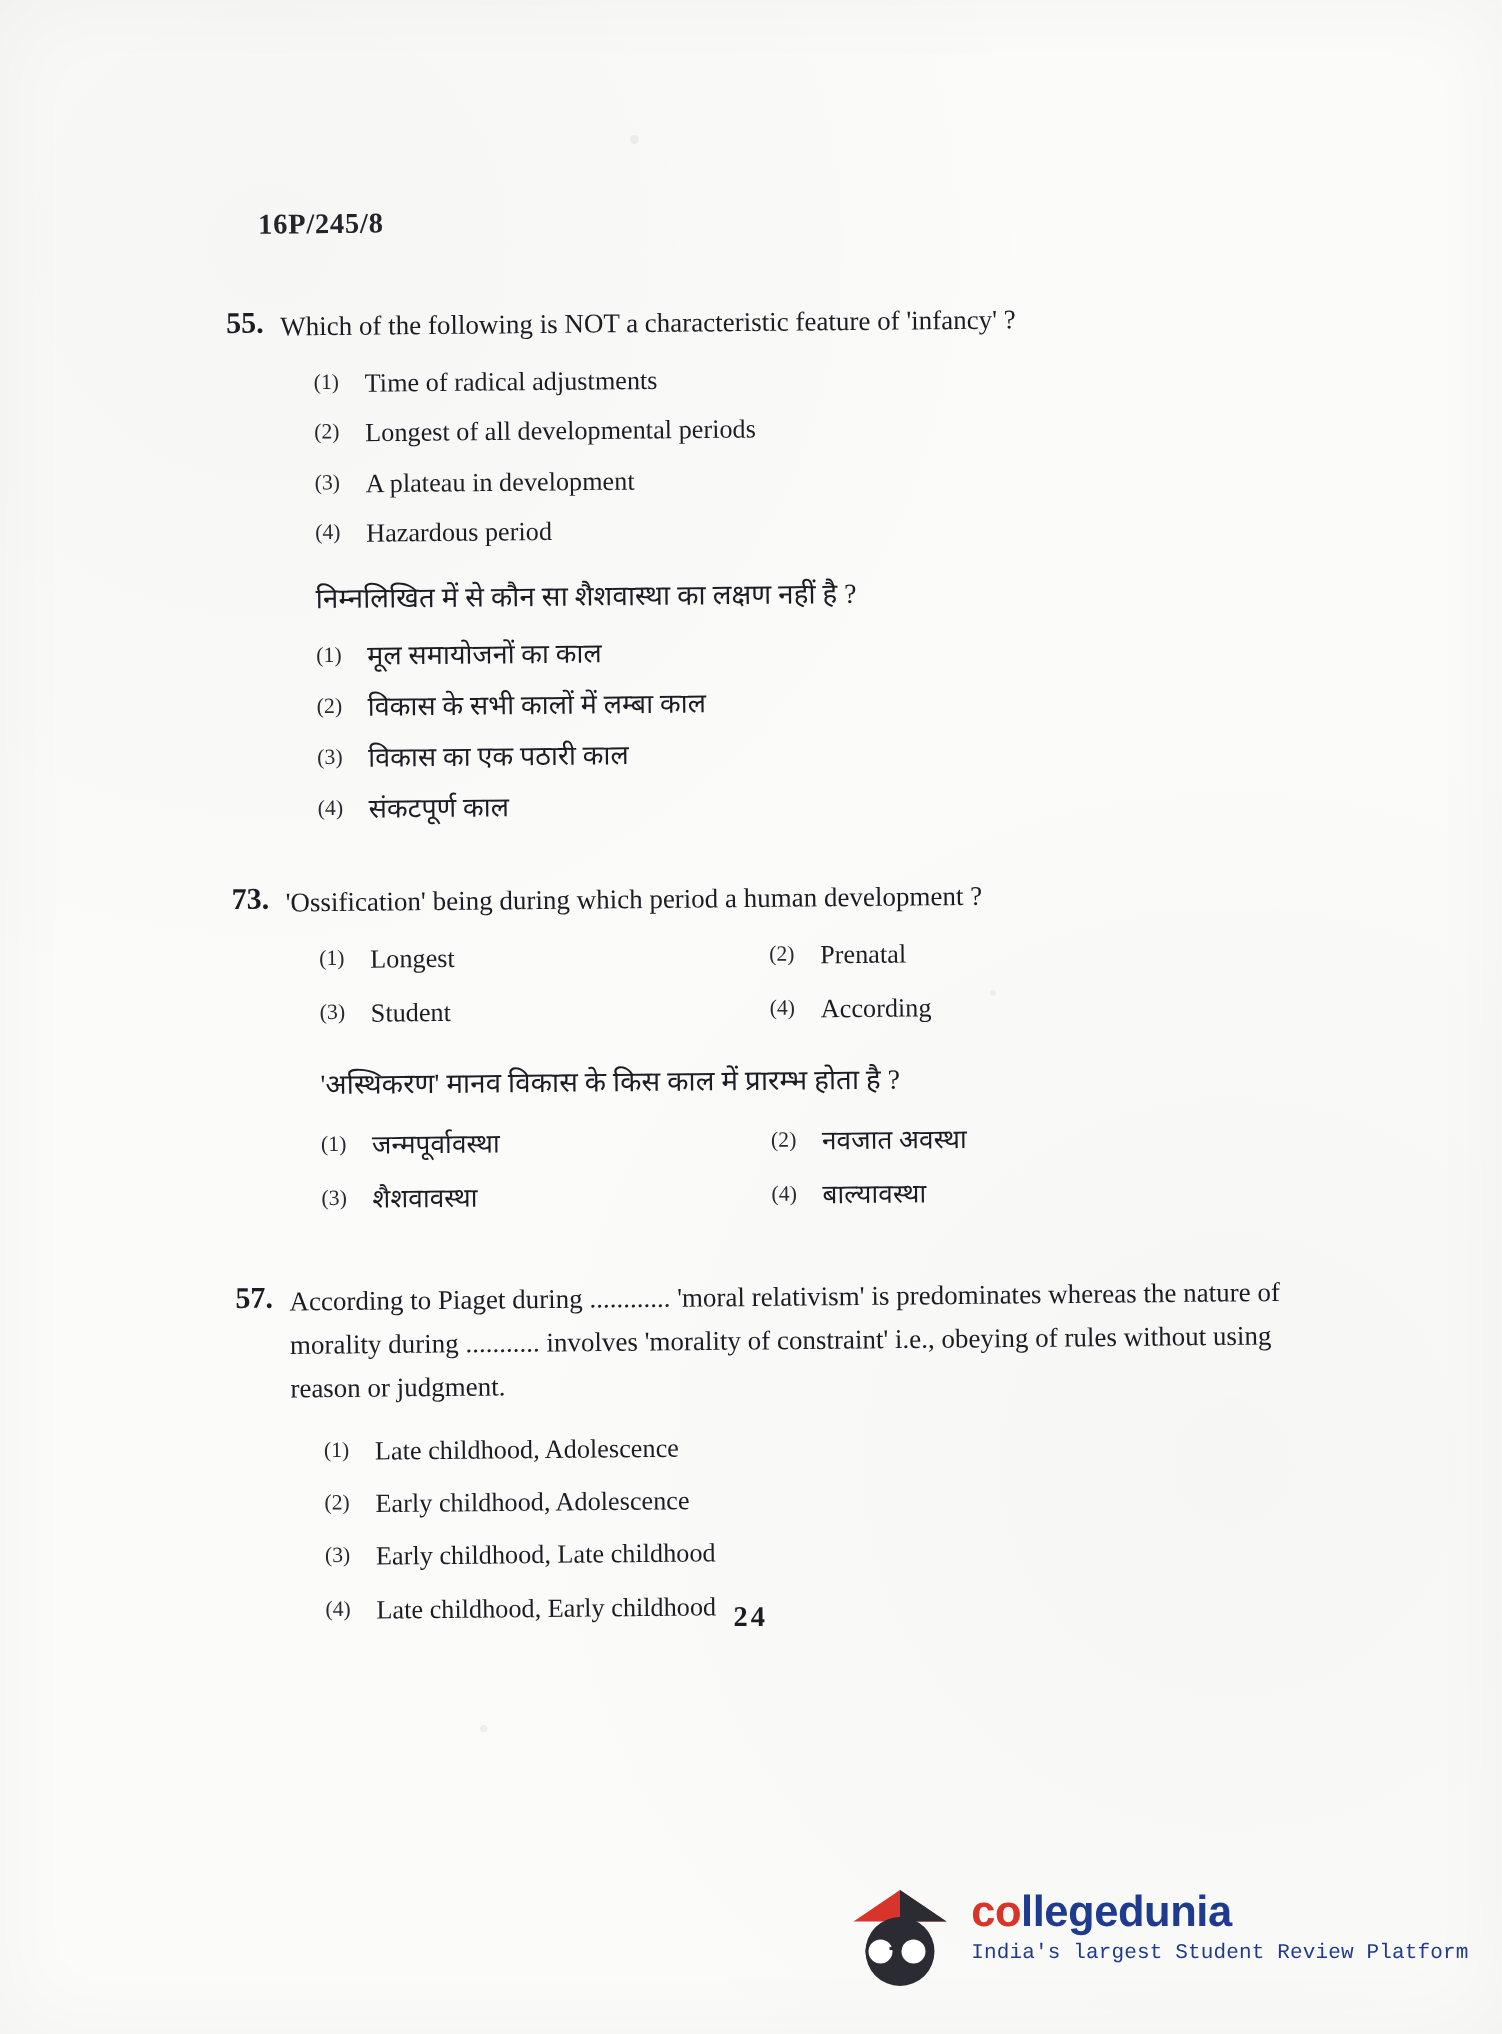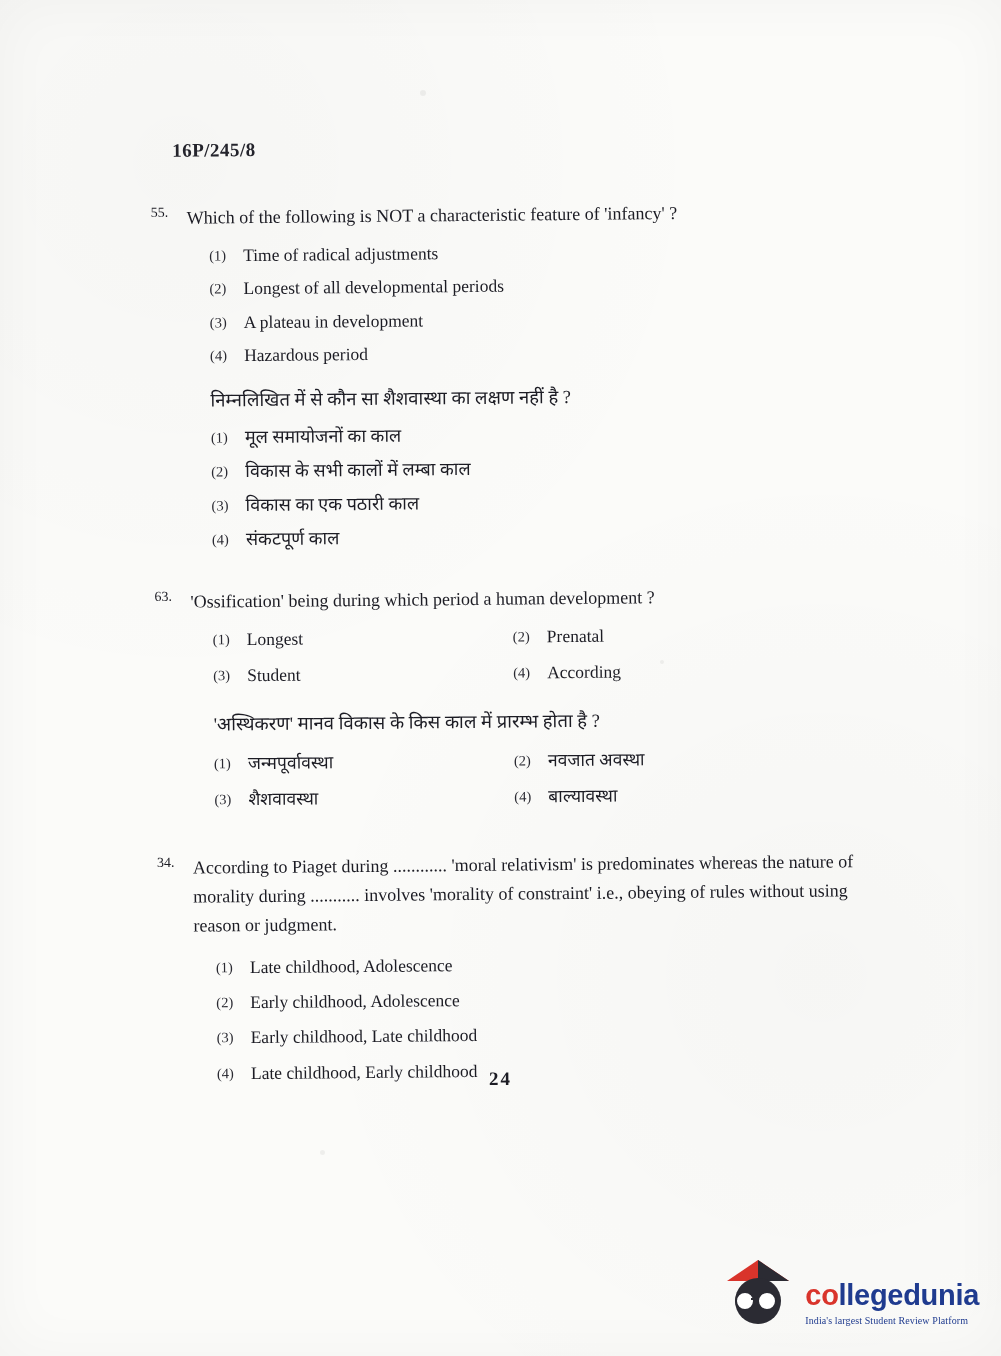--- a/index.html
+++ b/index.html
@@ -48,22 +48,22 @@
   }
   .question {
     margin-bottom: 30px;
     position: relative;
   }
   .q-head {
     display: flex;
     align-items: flex-start;
   }
   .q-num {
-    font-size: 14px;
-    font-weight: normal;
+    font-size: 20px;
+    font-weight: bold;
     width: 36px;
     flex: 0 0 36px;
     color: #1c1c24;
     padding-top: 1px;
   }
   .q-text {
     font-size: 18px;
     line-height: 1.62;
     color: #1c1c24;
     flex: 1;
@@ -116,21 +116,21 @@
     font-weight: bold;
     letter-spacing: 2px;
     color: #1c1c24;
     transform: rotate(-0.4deg);
   }
   .watermark {
     position: absolute;
     right: 22px;
     bottom: 30px;
     display: flex;
-    align-items: flex-end;
+    align-items: flex-start;
     gap: 12px;
   }
   .wm-logo {
     width: 70px;
     height: 66px;
     position: relative;
   }
   .wm-cap {
     position: absolute;
     top: 0; left: 4px;
@@ -173,22 +173,22 @@
   .wm-text { line-height: 1.1; }
   .wm-title {
     font-family: "Liberation Sans", sans-serif;
     font-size: 29px;
     font-weight: bold;
     color: #1f3b8f;
     letter-spacing: -0.3px;
   }
   .wm-title .accent { color: #d9342b; }
   .wm-sub {
-    font-family: Liberation Serif, serif;
-    font-size: 10px;
+    font-family: Liberation Mono, monospace;
+    font-size: 14px;
     color: #1f3b8f;
     letter-spacing: 0.1px;
     margin-top: 3px;
   }
   .smudge {
     position: absolute;
     border-radius: 50%;
     background: rgba(0,0,0,0.05);
     pointer-events: none;
   }
@@ -246,21 +246,21 @@
         </div>
         <div class="opt">
           <span class="opt-num">(4)</span>
           <span class="opt-label">संकटपूर्ण काल</span>
         </div>
       </div>
     </div>
 
     <div class="question" style="margin-top:34px;">
       <div class="q-head">
-        <div class="q-num">63.</div>
+        <div class="q-num">73.</div>
         <div class="q-text">'Ossification' being during which period a human development ?</div>
       </div>
       <div class="two-col">
         <div class="opt">
           <span class="opt-num">(1)</span>
           <span class="opt-label">Longest</span>
         </div>
         <div class="opt">
           <span class="opt-num">(2)</span>
           <span class="opt-label">Prenatal</span>
@@ -290,21 +290,21 @@
         </div>
         <div class="opt">
           <span class="opt-num">(4)</span>
           <span class="opt-label">बाल्यावस्था</span>
         </div>
       </div>
     </div>
 
     <div class="question q57" style="margin-top:40px;">
       <div class="q-head">
-        <div class="q-num">34.</div>
+        <div class="q-num">57.</div>
         <div class="q-text">According to Piaget during ............ 'moral relativism' is predominates whereas the nature of morality during ........... involves 'morality of constraint' i.e., obeying of rules without using reason or judgment.</div>
       </div>
       <div class="opt-list" style="margin-top:14px;">
         <div class="opt">
           <span class="opt-num">(1)</span>
           <span class="opt-label">Late childhood, Adolescence</span>
         </div>
         <div class="opt">
           <span class="opt-num">(2)</span>
           <span class="opt-label">Early childhood, Adolescence</span>

